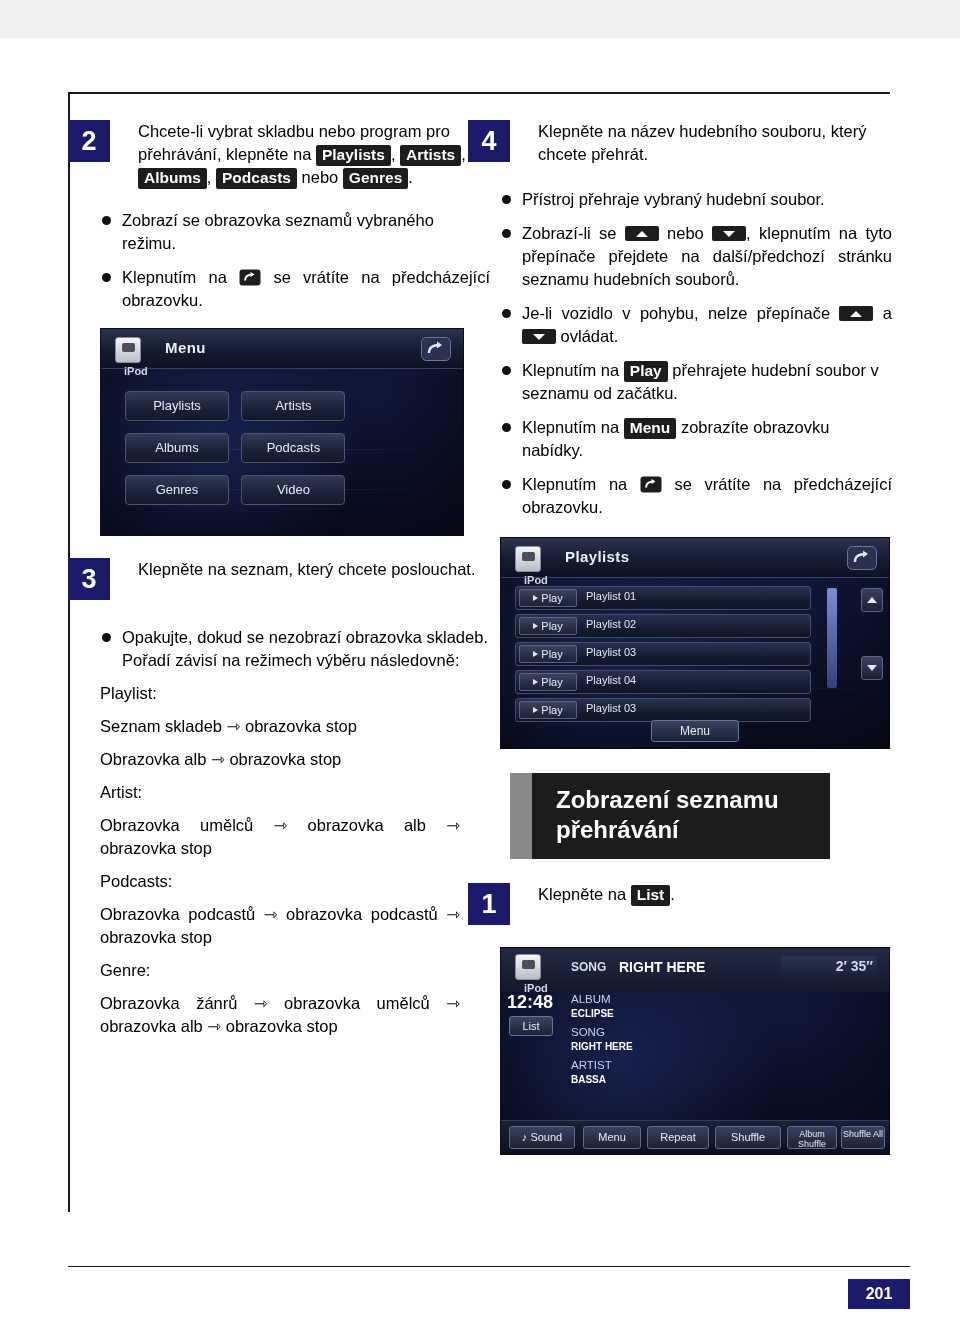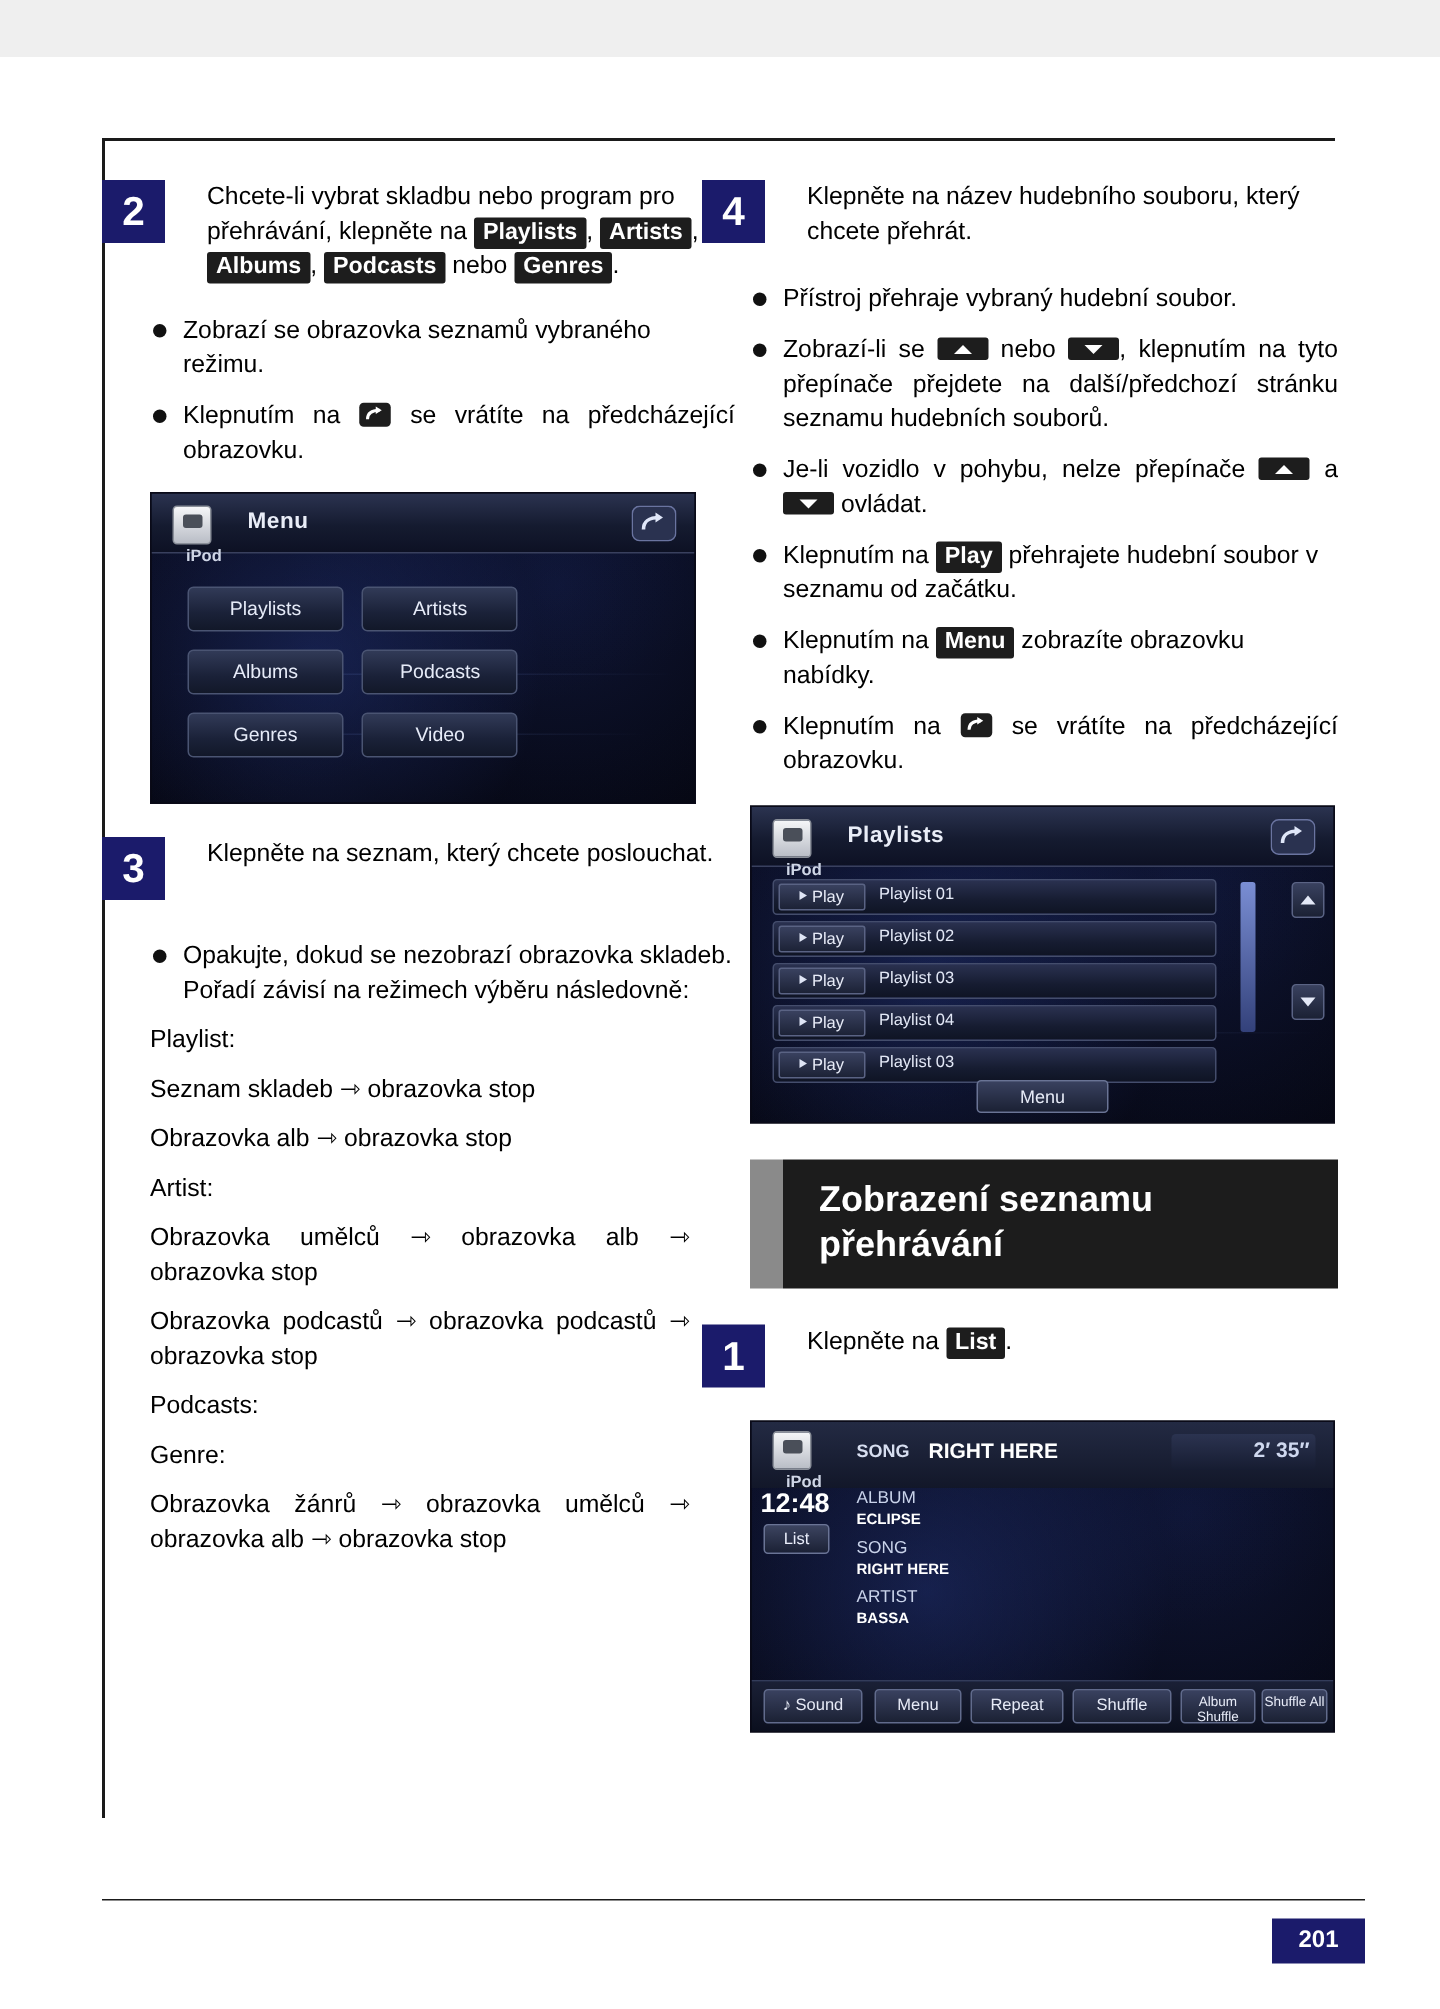--- a/index.html
+++ b/index.html
@@ -391,22 +391,22 @@
 
     <div class="bullet-row" style="margin-top:22px">
       <span>Opakujte, dokud se nezobrazí obrazovka skladeb. Pořadí závisí na režimech výběru následovně:</span>
     </div>
 
     <div class="plain">Playlist:</div>
     <div class="plain">Seznam skladeb ⇾ obrazovka stop</div>
     <div class="plain">Obrazovka alb ⇾ obrazovka stop</div>
     <div class="plain">Artist:</div>
     <div class="plain justify" style="width:360px">Obrazovka umělců ⇾ obrazovka alb ⇾ obrazovka stop</div>
+    <div class="plain">Podcasts:</div>
     <div class="plain justify" style="width:360px">Obrazovka podcastů ⇾ obrazovka podcastů ⇾ obrazovka stop</div>
-    <div class="plain">Podcasts:</div>
     <div class="plain">Genre:</div>
     <div class="plain justify" style="width:360px">Obrazovka žánrů ⇾ obrazovka umělců ⇾ obrazovka alb ⇾ obrazovka stop</div>
   </div>
 
   <div class="col-right">
 
     <div class="step">
       <div class="step-num">4</div>
       <div class="step-text">Klepněte na název hudebního souboru, který chcete přehrát.</div>
     </div>
@@ -493,21 +493,21 @@
           <div class="list-name">Playlist 03</div>
         </div>
       </div>
 
       <div style="position:absolute;right:52px;top:50px;width:10px;height:100px;background:linear-gradient(180deg,#7a8ed4,#33417a);border-radius:2px;"></div>
       <div class="arrow-btn up" style="top:50px;"></div>
       <div class="arrow-btn down" style="top:118px;"></div>
       <div class="bottom-menu">Menu</div>
     </div>
 
-    <div class="banner" style="margin-top:24px;margin-left:22px;width:370px;">
+    <div class="banner" style="margin-top:24px;margin-left:32px;width:298px;">
       <div class="banner-accent"></div>
       <div>Zobrazení seznamu</div>
       <div>přehrávání</div>
     </div>
 
     <div class="step" style="margin-top:24px">
       <div class="step-num">1</div>
       <div class="step-text">
         <span>Klepněte na</span>
         <span class="key">List</span><span>.</span>

